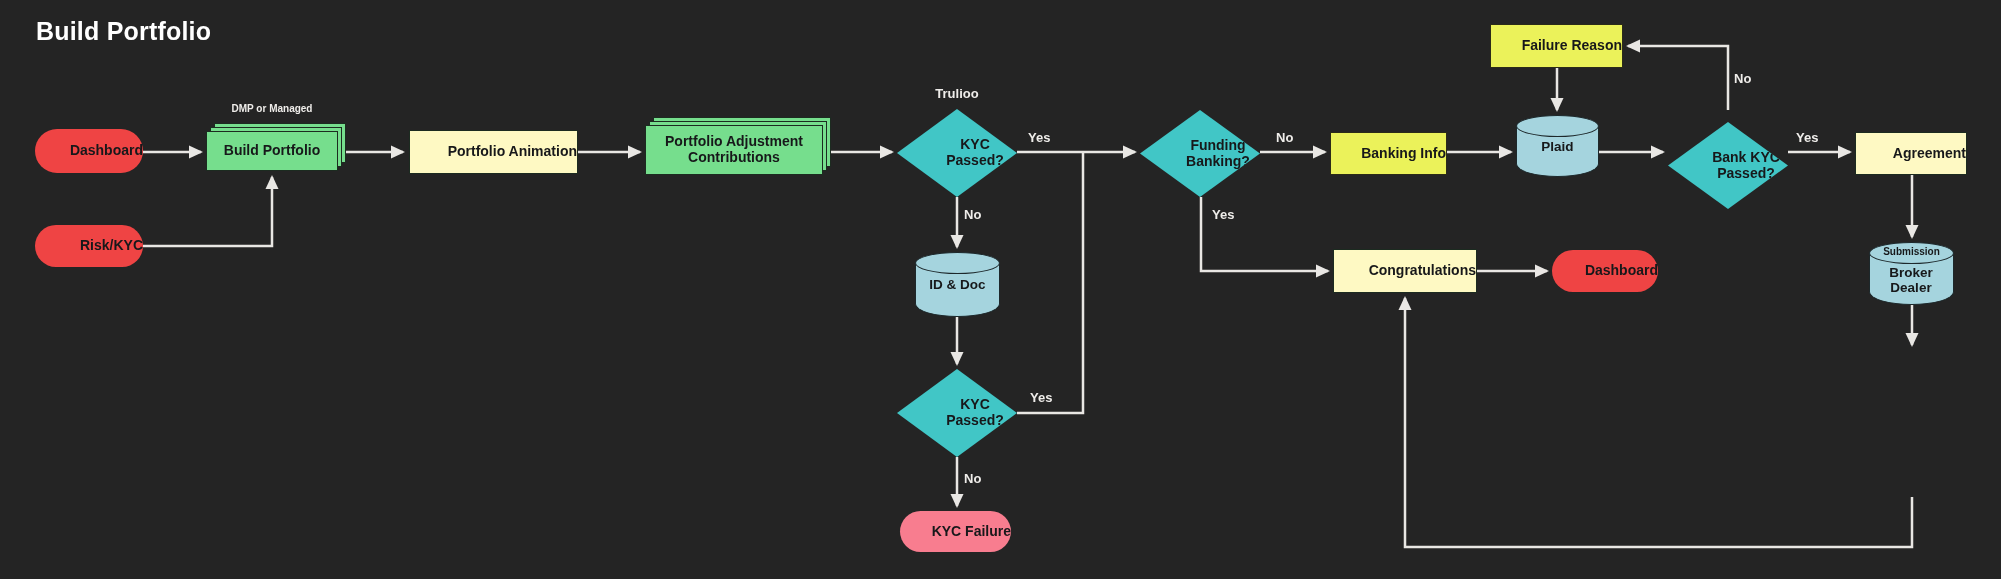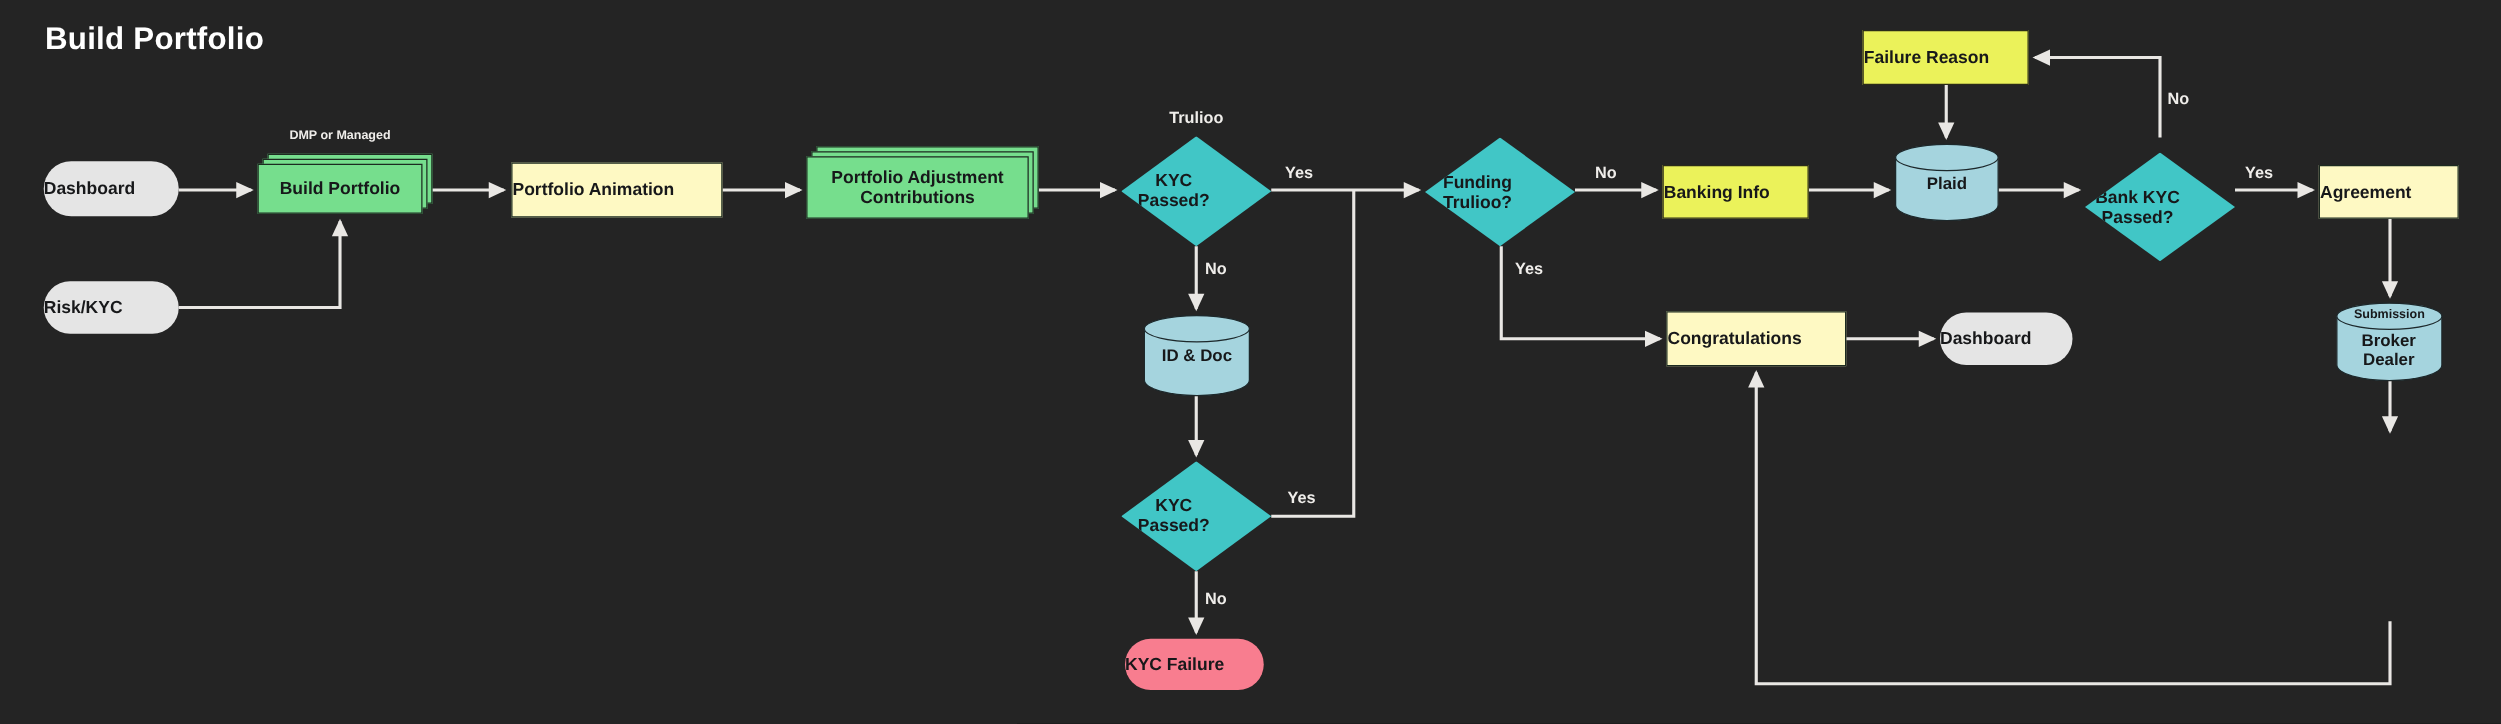--- a/index.html
+++ b/index.html
@@ -7,24 +7,24 @@
     position:relative; width:2001px; height:579px; overflow:hidden;
     background:#242424;
     font-family:"Liberation Sans", sans-serif;
   }
   .title{
     position:absolute; left:36px; top:17px;
     font-size:25px; font-weight:700; color:#ffffff; letter-spacing:.2px;
   }
   svg.connectors{position:absolute; left:0; top:0; pointer-events:none;}
 
-  .node{position:absolute; box-sizing:border-box; display:flex; align-items:center; justify-content:flex-start; text-align:center;}
+  .node{position:absolute; box-sizing:border-box; display:flex; align-items:center; justify-content:flex-end; text-align:center;}
   .lbl{font-weight:700; color:#17181a; font-size:14px; line-height:1.12;}
 
-  .pill{border-radius:24px; background:#e5e5e5;}
+  .pill{border-radius:24px; background:#ef4444;}
   .pill.red{background:#F87D8F;}
 
   .rect{background:#fef9c3; border:1.5px solid #1c2b20;}
   .yellow{background:#EBF25A; border:1.5px solid #2b2b18;}
 
   .diamond{clip-path:polygon(50% 0,100% 50%,50% 100%,0 50%); background:#41C6C6;}
   .diamond .lbl{width:84px;}
 
   
   .stack{position:absolute;}
@@ -157,21 +157,21 @@
   <div class="node diamond" id="n-kyc-passed-1">
     <span class="lbl">KYC Passed?</span>
   </div>
   <div class="caption" id="cap-trulioo">Trulioo</div>
 
   <div class="node diamond" id="n-kyc-passed-2">
     <span class="lbl">KYC Passed?</span>
   </div>
 
   <div class="node diamond" id="n-funding-source">
-    <span class="lbl">Funding Trulioo?</span>
+    <span class="lbl">Funding Banking?</span>
   </div>
 
   <div class="node diamond" id="n-bank-kyc-passed">
     <span class="lbl">Bank KYC Passed?</span>
   </div>
 
   <div class="cylinder" id="n-id-doc">
     <div class="cyl-body"></div>
     <div class="cyl-top"></div>
     <div class="cyl-lbl">ID &amp; Doc</div>

